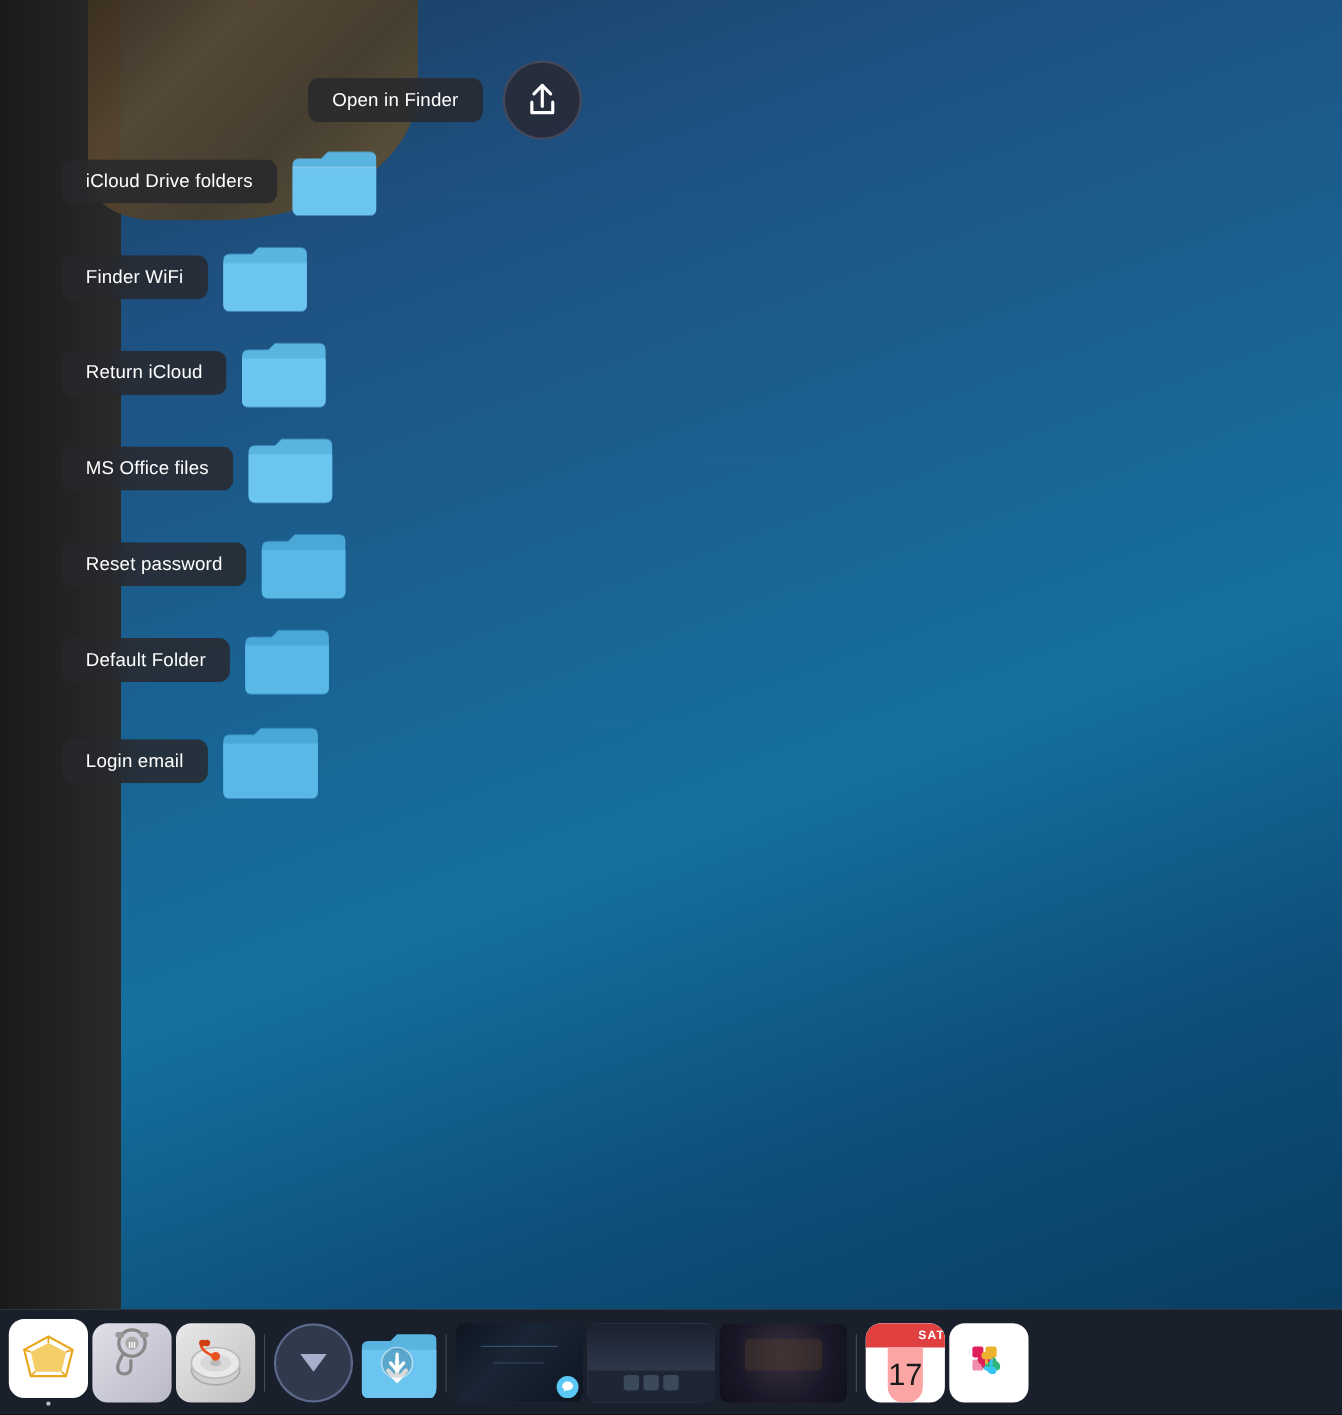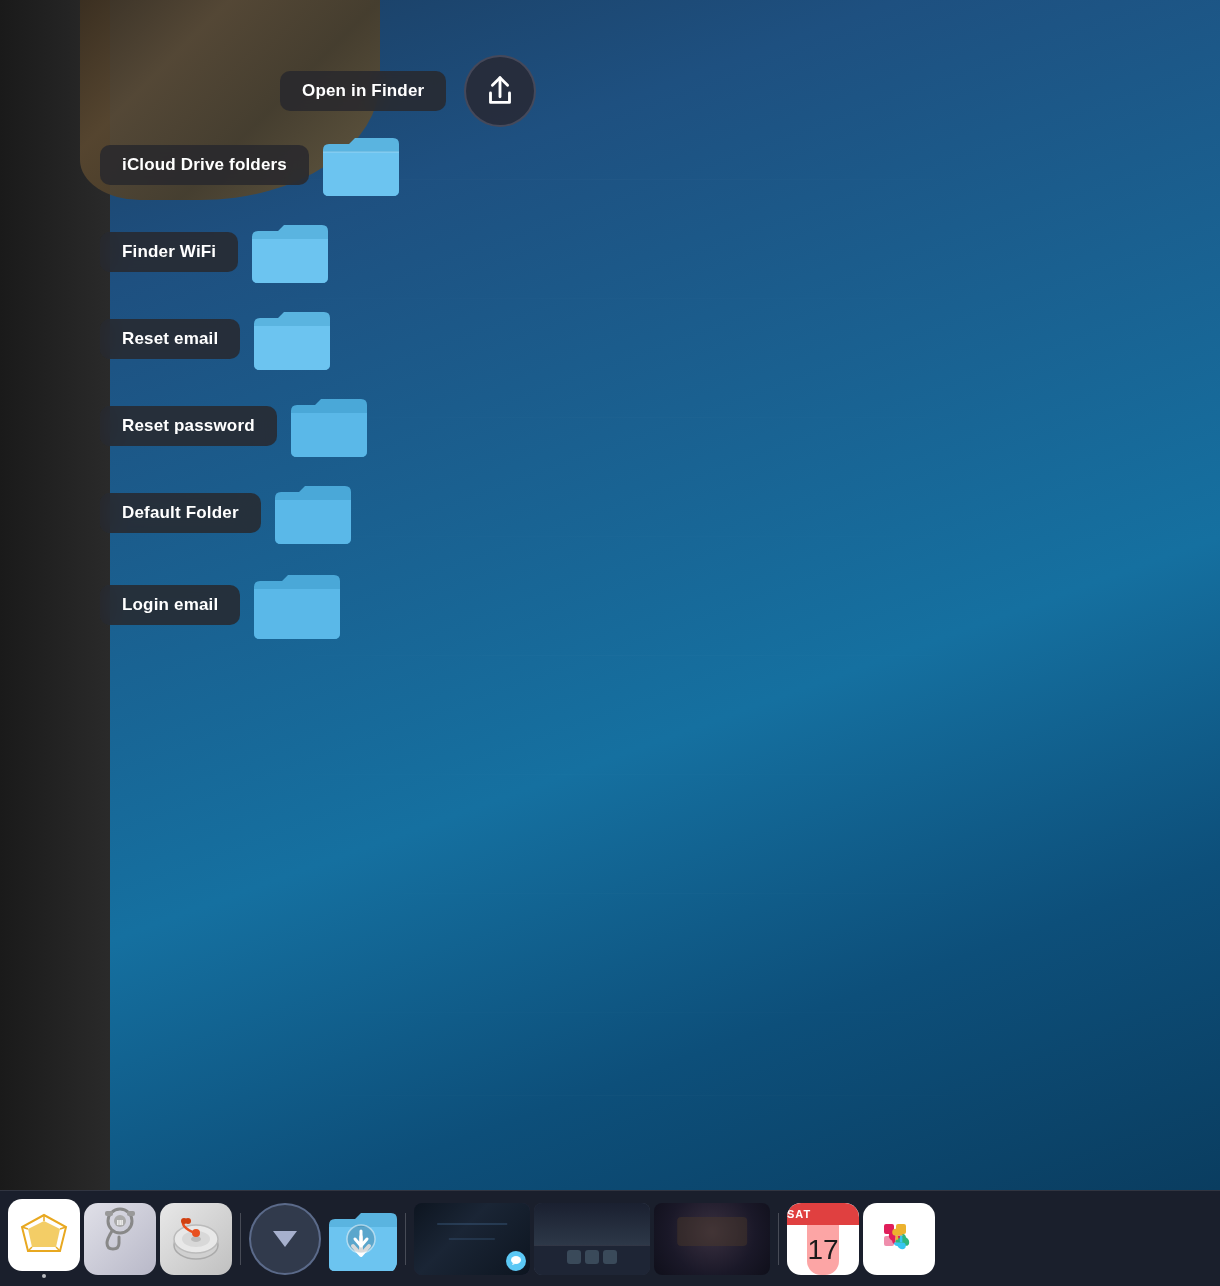--- a/index.html
+++ b/index.html
@@ -60,34 +60,34 @@
 
     
     #menu-items {
       position: absolute;
       top: 55px;
       left: 0;
       width: 700px;
       display: flex;
       flex-direction: column;
       gap: 22px;
-      padding-left: 100px;
+      padding-left: 56px;
     }
 
     .menu-row {
       display: flex;
       align-items: center;
       gap: 12px;
     }
 
     .menu-label {
       background: rgba(40, 40, 45, 0.85);
       color: #fff;
       font-size: 17px;
-      font-weight: 700;
+      font-weight: 400;
       padding: 10px 22px;
       border-radius: 10px;
       white-space: nowrap;
       backdrop-filter: blur(10px);
       cursor: pointer;
       letter-spacing: 0.01em;
     }
 
     
     .folder-icon {
@@ -278,29 +278,38 @@
       <div class="menu-label">Finder WiFi</div>
       <div class="folder-icon">
         <svg viewBox="0 0 80 65" xmlns="http://www.w3.org/2000/svg">
           <path d="M2 18 Q2 12 8 12 L28 12 L34 6 L72 6 Q78 6 78 12 L78 58 Q78 64 72 64 L8 64 Q2 64 2 58 Z" fill="#5ab4e0"></path>
           <path d="M2 20 L78 20 L78 58 Q78 64 72 64 L8 64 Q2 64 2 58 Z" fill="#6cc4f0"></path>
         </svg>
       </div>
     </div>
 
     <div class="menu-row">
-      <div class="menu-label">Reset email</div>
+      <div class="menu-label">Return iCloud</div>
       <div class="folder-icon">
         <svg viewBox="0 0 80 65" xmlns="http://www.w3.org/2000/svg">
           <path d="M2 18 Q2 12 8 12 L26 12 L32 6 L72 6 Q78 6 78 12 L78 58 Q78 64 72 64 L8 64 Q2 64 2 58 Z" fill="#5ab4e0"></path>
           <path d="M2 20 L78 20 L78 58 Q78 64 72 64 L8 64 Q2 64 2 58 Z" fill="#6cc4f0"></path>
         </svg>
       </div>
     </div>
 
+    <div class="menu-row">
+      <div class="menu-label">MS Office files</div>
+      <div class="folder-icon">
+        <svg viewBox="0 0 80 65" xmlns="http://www.w3.org/2000/svg">
+          <path d="M2 18 Q2 12 8 12 L26 12 L32 6 L72 6 Q78 6 78 12 L78 58 Q78 64 72 64 L8 64 Q2 64 2 58 Z" fill="#5ab4e0"></path>
+          <path d="M2 20 L78 20 L78 58 Q78 64 72 64 L8 64 Q2 64 2 58 Z" fill="#6cc4f0"></path>
+        </svg>
+      </div>
+    </div>
 
     <div class="menu-row">
       <div class="menu-label">Reset password</div>
       <div class="folder-icon">
         <svg viewBox="0 0 80 65" xmlns="http://www.w3.org/2000/svg">
           <path d="M2 18 Q2 12 8 12 L26 12 L32 6 L72 6 Q78 6 78 12 L78 58 Q78 64 72 64 L8 64 Q2 64 2 58 Z" fill="#4aa8d8"></path>
           <path d="M2 20 L78 20 L78 58 Q78 64 72 64 L8 64 Q2 64 2 58 Z" fill="#5ab8e8"></path>
         </svg>
       </div>
     </div>
@@ -436,21 +445,21 @@
       <div style="position:absolute; top:0; left:0; width:100%; height:100%; background: radial-gradient(circle at 50% 40%, #3a3040 0%, #1a1828 60%, #0f0f1a 100%);">
       </div>
       <div style="position:absolute; top:20%; left:50%; transform:translateX(-50%); width:60%; height:40%; background:rgba(80,60,40,0.4); border-radius:4px;"></div>
     </div>
   </div>
 
   <div class="dock-separator"></div>
 
   <div class="dock-item">
     <div class="dock-icon icon-calendar" style="display:flex; flex-direction:column; overflow:hidden;">
-      <div style="background:#e04040; height:22px; width:100%; display:flex; align-items:center; justify-content:flex-start; border-radius:14px 14px 0 0;">
+      <div style="background:#e04040; height:22px; width:100%; display:flex; align-items:center; justify-content:flex-end; border-radius:14px 14px 0 0;">
         <span style="color:white; font-size:11px; font-weight:600; letter-spacing:1px;">SAT</span>
       </div>
       <div style="flex:1; display:flex; align-items:center; justify-content:center; background:#fca5a5; border-radius:0 0 14px 14px;">
         <span style="font-size:28px; font-weight:300; color:#1a1a1a;">17</span>
       </div>
     </div>
   </div>
 
   <div class="dock-item">
     <div class="dock-icon icon-slack" style="display:flex; align-items:center; justify-content:center; background:white; overflow:hidden;">

